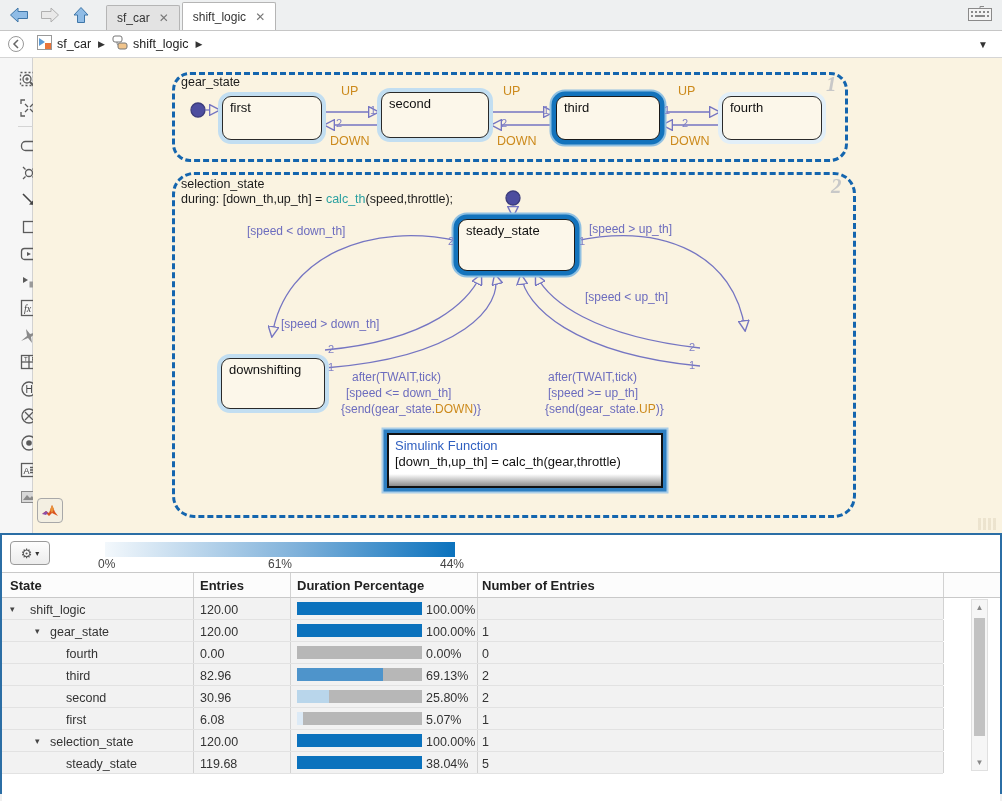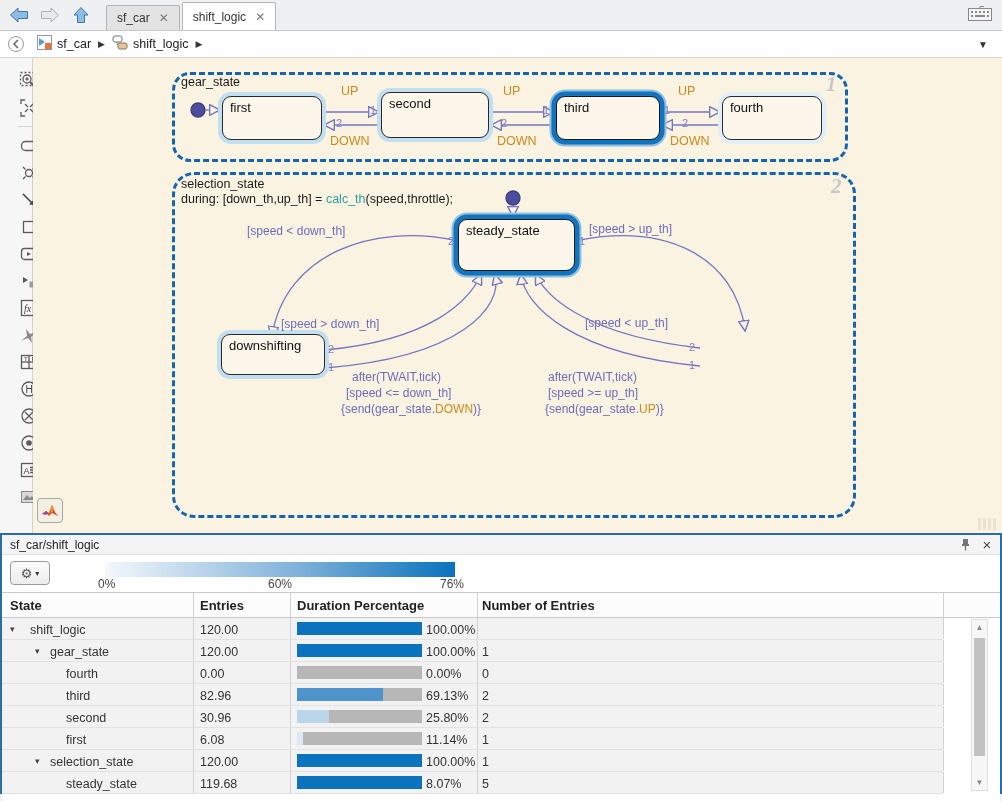--- a/index.html
+++ b/index.html
@@ -332,79 +332,71 @@
     <div class="tnum" style="left:649px; top:59px;">2</div>
 
     <div class="state-container" style="left:139px; top:114px; width:684px; height:346px; border-radius:22px;"></div>
     <div class="ctitle" style="left:148px; top:119px;">selection_state</div>
     <div class="ctitle" style="left:148px; top:134px;">
       <span>during: [down_th,up_th] = </span><span class="during-fn">calc_th</span><span>(speed,throttle);</span>
     </div>
     <div class="wm" style="left:798px; top:116px;">2</div>
 
     <div class="sf-state active-state" style="left:425px; top:161px; width:117px; height:52px;"><span>steady_state</span></div>
-    <div class="sf-state halo-med" style="left:188px; top:276px; width:104px; height:41px;"><span>downshifting</span></div>
+    <div class="sf-state halo-med" style="left:188px; top:300px; width:104px; height:51px;"><span>downshifting</span></div>
 
     <div class="wlabel" style="left:214px; top:166px;">[speed &lt; down_th]</div>
     <div class="wlabel" style="left:248px; top:259px;">[speed &gt; down_th]</div>
     <div class="wlabel" style="left:556px; top:164px;">[speed &gt; up_th]</div>
-    <div class="wlabel" style="left:552px; top:258px;">[speed &lt; up_th]</div>
+    <div class="wlabel" style="left:552px; top:232px;">[speed &lt; up_th]</div>
 
     <div class="wlabel" style="left:319px; top:312px;">after(TWAIT,tick)</div>
     <div class="wlabel" style="left:313px; top:328px;">[speed &lt;= down_th]</div>
     <div class="wlabel" style="left:308px; top:344px;">
       <span>{send(gear_state.</span><span class="event">DOWN</span><span>)}</span>
     </div>
     <div class="wlabel" style="left:515px; top:312px;">after(TWAIT,tick)</div>
     <div class="wlabel" style="left:515px; top:328px;">[speed &gt;= up_th]</div>
     <div class="wlabel" style="left:512px; top:344px;">
       <span>{send(gear_state.</span><span class="event">UP</span><span>)}</span>
     </div>
 
     <div class="tnum" style="left:415px; top:177px;">2</div>
     <div class="tnum" style="left:546px; top:177px;">1</div>
     <div class="tnum" style="left:295px; top:285px;">2</div>
     <div class="tnum" style="left:295px; top:303px;">1</div>
     <div class="tnum" style="left:656px; top:283px;">2</div>
     <div class="tnum" style="left:656px; top:301px;">1</div>
 
+    <div class="slfn">
+      <div class="slfn-title">Simulink Function</div>
+      <div class="slfn-code">[down_th,up_th] = calc_th(gear,throttle)</div>
+    </div>
 
     <div class="mbadge">
       <svg width="18" height="16" viewBox="0 0 18 16">
           <path d="M1,11 L5,8 L8,10 L11,2 L14,9 L17,13 L11,10 L8,13 L5,10 Z" fill="#D9541E"></path>
           <path d="M1,11 L5,8 L7,9.5 L5,12 Z" fill="#8C4FA8"></path>
           <path d="M11,2 L13,6 L11,10 L9,7 Z" fill="#E8913A"></path>
         </svg>
     </div>
     <div class="grip"></div>
   </div>
 </div>
 
 <div class="dock">
-  <div class="dock-title">
-    <span>sf_car/shift_logic</span>
-    <span class="spacer"></span>
-    <span class="dock-icon">
-      <svg width="9" height="13" viewBox="0 0 9 13">
-          <rect x="2" y="1" width="5" height="5" fill="#777"></rect>
-          <rect x="1" y="6" width="7" height="2" fill="#777"></rect>
-          <line x1="4.5" y1="8" x2="4.5" y2="12.5" stroke="#777" stroke-width="1.4"></line>
-        </svg>
-    </span>
-    <span class="dock-icon" style="font-size:15px;">×</span>
-  </div>
   <div class="dock-toolbar">
     <div class="gearbtn">
       <span>⚙</span>
       <span class="dd">▾</span>
     </div>
     <div class="legendbar"></div>
     <div class="legendlabel" style="left:96px;">0%</div>
-    <div class="legendlabel" style="left:266px;">60%</div>
-    <div class="legendlabel" style="left:438px;">76%</div>
+    <div class="legendlabel" style="left:266px;">61%</div>
+    <div class="legendlabel" style="left:438px;">44%</div>
   </div>
   <div class="tablewrap">
     <div class="thead">
       <span class="col-state">State</span>
       <span class="col-dur">Entries</span>
       <span class="col-pct">Duration Percentage</span>
       <span class="col-ent">Number of Entries</span>
       <div class="vline" style="left:191px;"></div>
         <div class="vline" style="left:288px;"></div>
       <div class="vline" style="left:475px;"></div>
@@ -477,21 +469,21 @@
           <span class="vline" style="left:288px;top:0;"></span>
           <span class="vline" style="left:475px;top:0;"></span>
           <span class="vline" style="left:941px;top:0;"></span>
         </div>
         <div class="trow">
           <span style="left:64px;">first</span>
           <span class="col-dur">6.08</span>
           <span class="bar" style="top:4px;">
             <span class="fill" style="width:5.07%;background:#DCEAF6;"></span>
           </span>
-          <span class="pctlabel">11.14%</span>
+          <span class="pctlabel">5.07%</span>
           <span class="col-ent">1</span>
           <span class="vline" style="left:191px;top:0;"></span>
           <span class="vline" style="left:288px;top:0;"></span>
           <span class="vline" style="left:475px;top:0;"></span>
           <span class="vline" style="left:941px;top:0;"></span>
         </div>
         <div class="trow">
           <span class="expander" style="left:33px;">▾</span>
           <span style="left:48px;">selection_state</span>
           <span class="col-dur">120.00</span>
@@ -504,21 +496,21 @@
           <span class="vline" style="left:288px;top:0;"></span>
           <span class="vline" style="left:475px;top:0;"></span>
           <span class="vline" style="left:941px;top:0;"></span>
         </div>
         <div class="trow">
           <span style="left:64px;">steady_state</span>
           <span class="col-dur">119.68</span>
           <span class="bar" style="top:4px;">
             <span class="fill" style="width:99.73%;background:#0B72BD;"></span>
           </span>
-          <span class="pctlabel">8.07%</span>
+          <span class="pctlabel">38.04%</span>
           <span class="col-ent">5</span>
           <span class="vline" style="left:191px;top:0;"></span>
           <span class="vline" style="left:288px;top:0;"></span>
           <span class="vline" style="left:475px;top:0;"></span>
           <span class="vline" style="left:941px;top:0;"></span>
         </div>
       </div>
     <div class="vscroll">
       <span class="arr" style="top:3px;">▲</span>
       <div class="thumb"></div>

